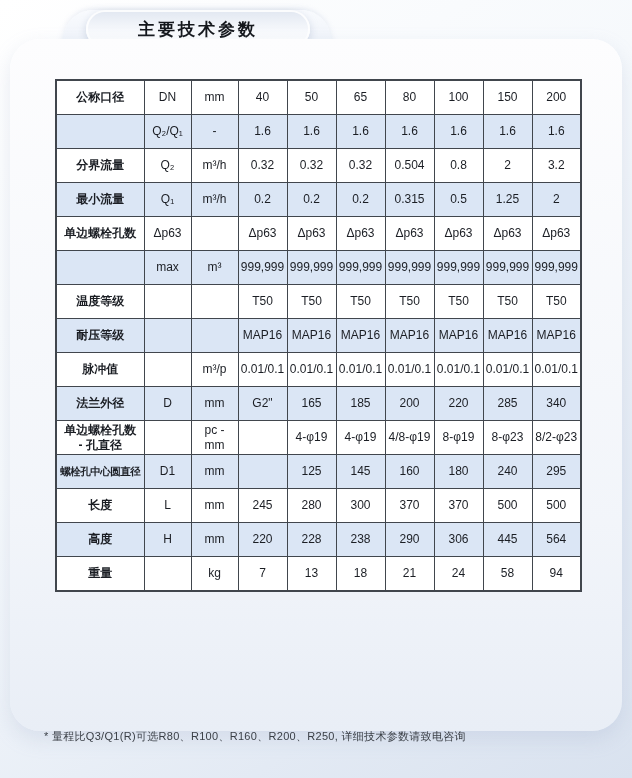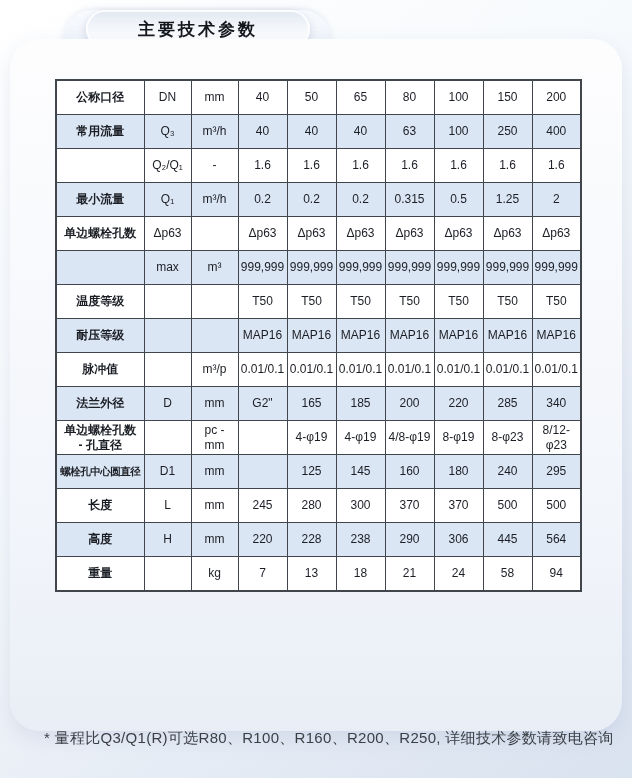--- a/index.html
+++ b/index.html
@@ -49,21 +49,21 @@
     background:#ffffff;
     white-space:pre-line;line-height:1.25;word-wrap:break-word;
   }
   table.spec tr:nth-child(even) td{background:#dbe6f5;}
   td.cell-label{font-weight:bold;font-size:12px;}
   td.cell-label.long{font-size:10.5px;letter-spacing:-0.5px;margin-top:23px;}
   td.cell-symbol,td.cell-unit{font-size:12px;}
   
   .footnote{
     position:absolute;left:44px;top:729px;
-    font-size:15px;color:#3a3f46;letter-spacing:0.3px;
+    font-size:11px;color:#3a3f46;letter-spacing:0.3px;
   }
 </style>
 </head>
 <body>
 
 <div class="tab-outer"></div>
 <div class="tab-pill">
   <span>主要技术参数</span>
 </div>
 
@@ -88,42 +88,42 @@
           <td class="cell-unit">mm</td>
           <td class="cell-value">40</td>
           <td class="cell-value">50</td>
           <td class="cell-value">65</td>
           <td class="cell-value">80</td>
           <td class="cell-value">100</td>
           <td class="cell-value">150</td>
           <td class="cell-value">200</td>
         </tr>
         <tr>
-          <td class="cell-label">常用流量</td>
-          <td class="cell-symbol">Q₃</td>
-          <td class="cell-unit">m³/h</td>
-          <td class="cell-value">40</td>
-          <td class="cell-value">40</td>
-          <td class="cell-value">40</td>
-          <td class="cell-value">63</td>
-          <td class="cell-value">100</td>
-          <td class="cell-value">250</td>
-          <td class="cell-value">400</td>
-        </tr>
-        <tr>
           <td class="cell-label"></td>
           <td class="cell-symbol">Q₂/Q₁</td>
           <td class="cell-unit">-</td>
           <td class="cell-value">1.6</td>
           <td class="cell-value">1.6</td>
           <td class="cell-value">1.6</td>
           <td class="cell-value">1.6</td>
           <td class="cell-value">1.6</td>
           <td class="cell-value">1.6</td>
           <td class="cell-value">1.6</td>
+        </tr>
+        <tr>
+          <td class="cell-label">分界流量</td>
+          <td class="cell-symbol">Q₂</td>
+          <td class="cell-unit">m³/h</td>
+          <td class="cell-value">0.32</td>
+          <td class="cell-value">0.32</td>
+          <td class="cell-value">0.32</td>
+          <td class="cell-value">0.504</td>
+          <td class="cell-value">0.8</td>
+          <td class="cell-value">2</td>
+          <td class="cell-value">3.2</td>
         </tr>
         <tr>
           <td class="cell-label">最小流量</td>
           <td class="cell-symbol">Q₁</td>
           <td class="cell-unit">m³/h</td>
           <td class="cell-value">0.2</td>
           <td class="cell-value">0.2</td>
           <td class="cell-value">0.2</td>
           <td class="cell-value">0.315</td>
           <td class="cell-value">0.5</td>
@@ -206,21 +206,21 @@
           <td class="cell-label">单边螺栓孔数
 - 孔直径</td>
           <td class="cell-symbol"></td>
           <td class="cell-unit">pc - mm</td>
           <td class="cell-value"></td>
           <td class="cell-value">4-φ19</td>
           <td class="cell-value">4-φ19</td>
           <td class="cell-value">4/8-φ19</td>
           <td class="cell-value">8-φ19</td>
           <td class="cell-value">8-φ23</td>
-          <td class="cell-value">8/12-φ23</td>
+          <td class="cell-value">8/2-φ23</td>
         </tr>
         <tr>
           <td class="cell-label long">螺栓孔中心圆直径</td>
           <td class="cell-symbol">D1</td>
           <td class="cell-unit">mm</td>
           <td class="cell-value"></td>
           <td class="cell-value">125</td>
           <td class="cell-value">145</td>
           <td class="cell-value">160</td>
           <td class="cell-value">180</td>

